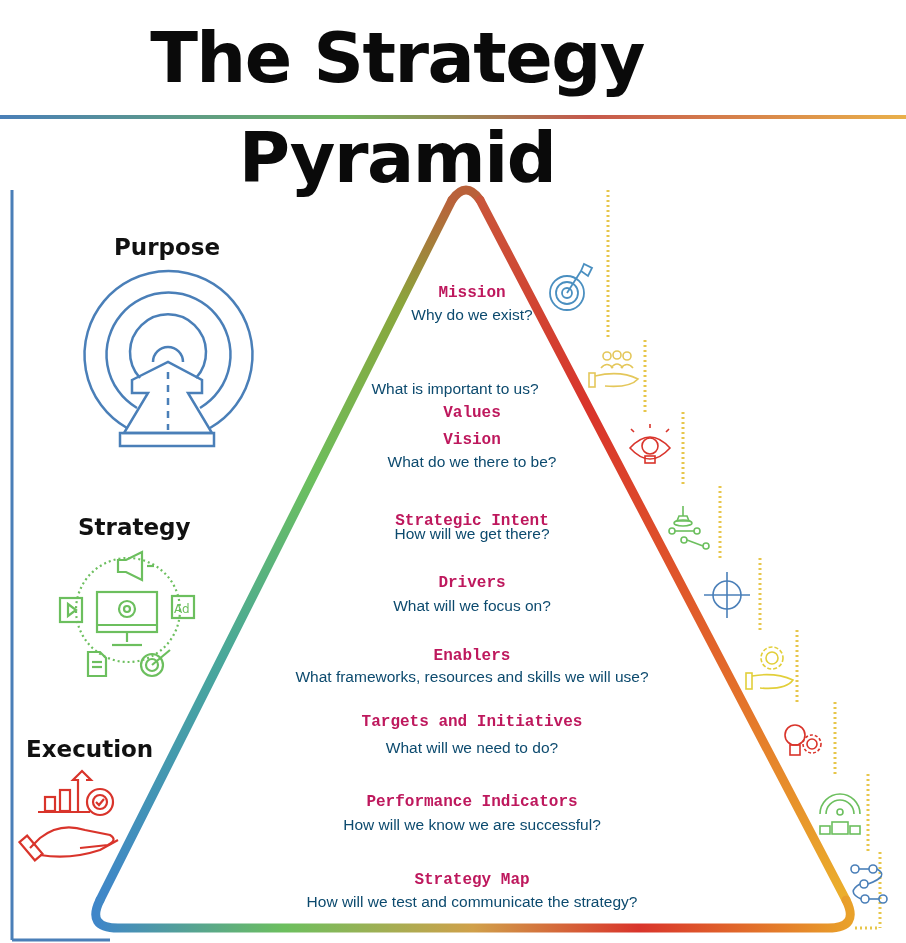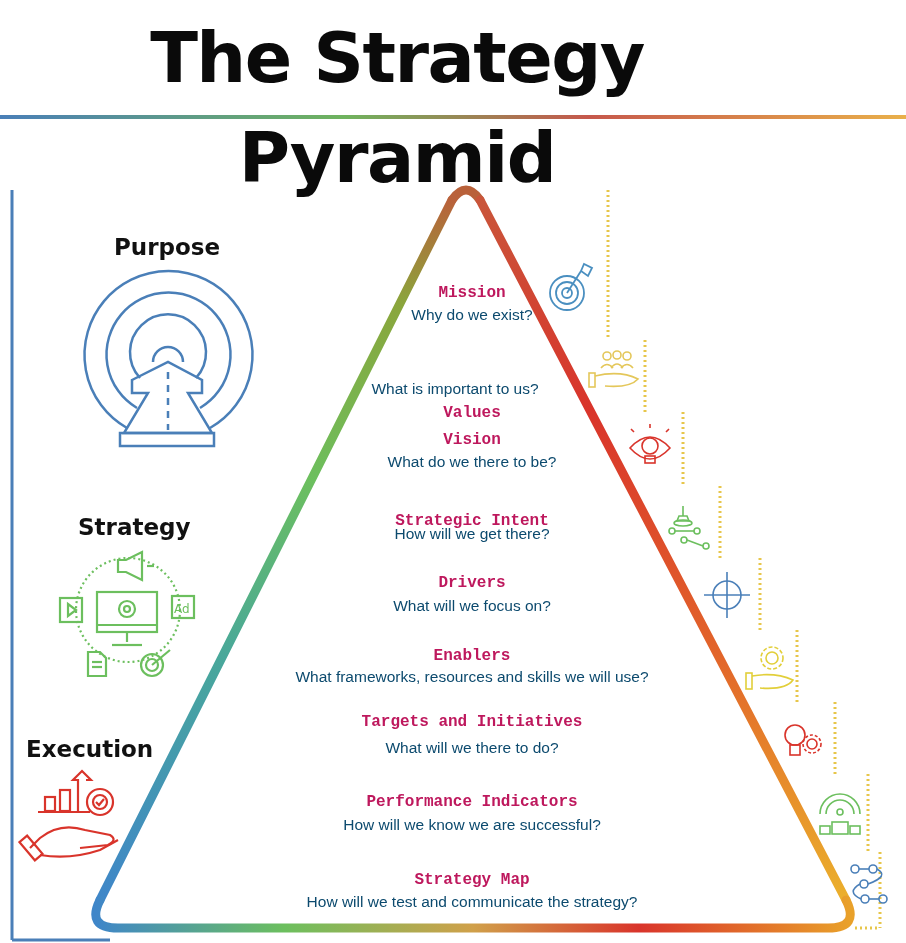--- a/index.html
+++ b/index.html
@@ -231,19 +231,19 @@
 <div class="layer-title" style="left:222px; top:500px;margin-top:10px;">Strategic Intent</div>
 <div class="layer-q" style="left:222px; top:524px;">How will we get there?</div>
 
 <div class="layer-title" style="left:222px; top:572px;">Drivers</div>
 <div class="layer-q" style="left:222px; top:596px;">What will we focus on?</div>
 
 <div class="layer-title" style="left:222px; top:645px;">Enablers</div>
 <div class="layer-q" style="left:222px; top:667px;">What frameworks, resources and skills we will use?</div>
 
 <div class="layer-title" style="left:222px; top:711px;">Targets and Initiatives</div>
-<div class="layer-q" style="left:222px; top:738px;">What will we there to do?</div>
+<div class="layer-q" style="left:222px; top:738px;">What will we need to do?</div>
 
 <div class="layer-title" style="left:222px; top:791px;">Performance Indicators</div>
 <div class="layer-q" style="left:222px; top:815px;">How will we know we are successful?</div>
 
 <div class="layer-title" style="left:222px; top:869px;text-align:center;">Strategy Map</div>
 <div class="layer-q" style="left:222px; top:892px;">How will we test and communicate the strategy?</div>
 
 </body></html>

